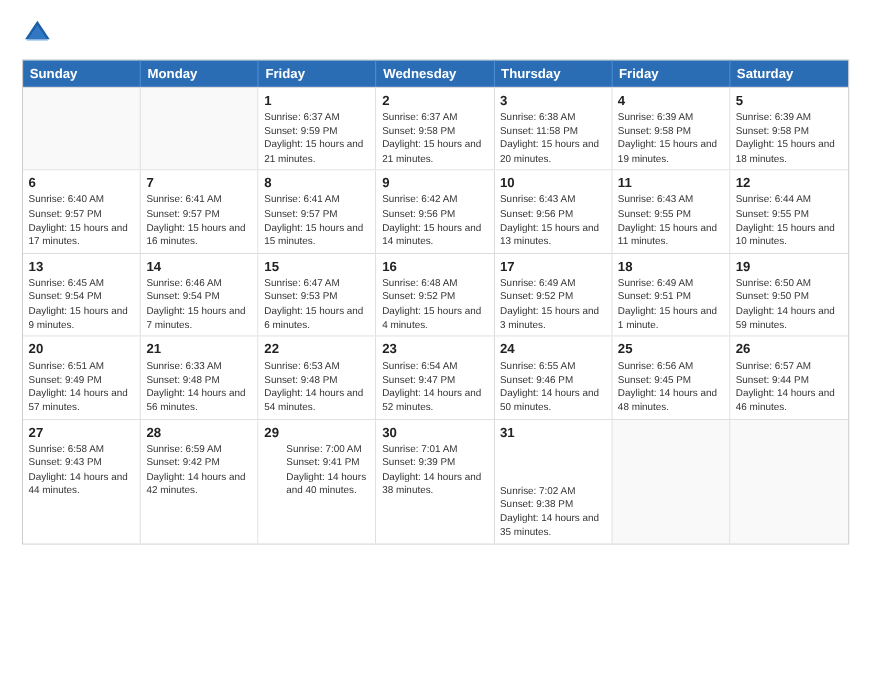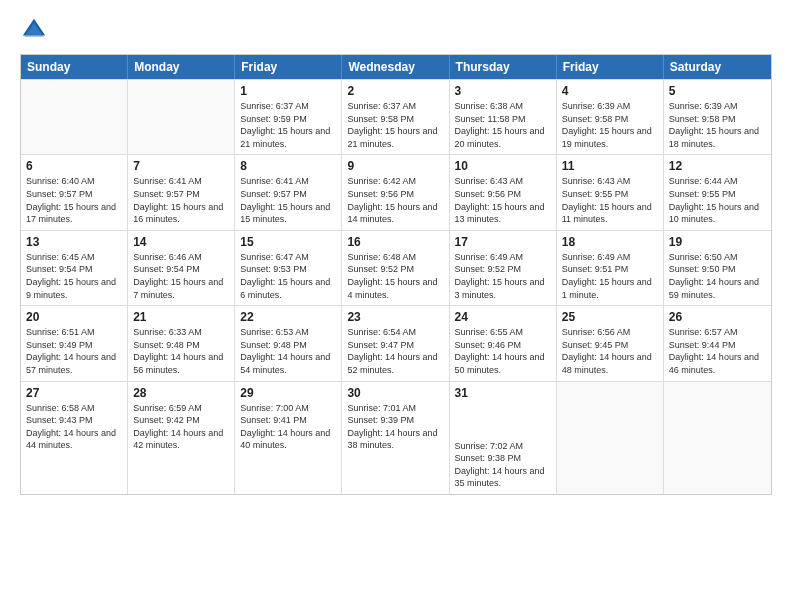--- a/index.html
+++ b/index.html
@@ -315,21 +315,21 @@
 Daylight: 14 hours and 44 minutes.</div>
           </div>
           <div class="cal-cell">
             <div class="day-num">28</div>
             <div class="day-info" style="white-space: pre-line;">Sunrise: 6:59 AM
 Sunset: 9:42 PM
 Daylight: 14 hours and 42 minutes.</div>
           </div>
           <div class="cal-cell">
             <div class="day-num">29</div>
-            <div class="day-info" style="white-space: pre-line;">Sunrise: 7:00 AM
+            <div class="day-info" style="white-space: pre-line; margin-left: 20px;">Sunrise: 7:00 AM
 Sunset: 9:41 PM
 Daylight: 14 hours and 40 minutes.</div>
           </div>
           <div class="cal-cell">
             <div class="day-num">30</div>
             <div class="day-info" style="white-space: pre-line;">Sunrise: 7:01 AM
 Sunset: 9:39 PM
 Daylight: 14 hours and 38 minutes.</div>
           </div>
           <div class="cal-cell">

